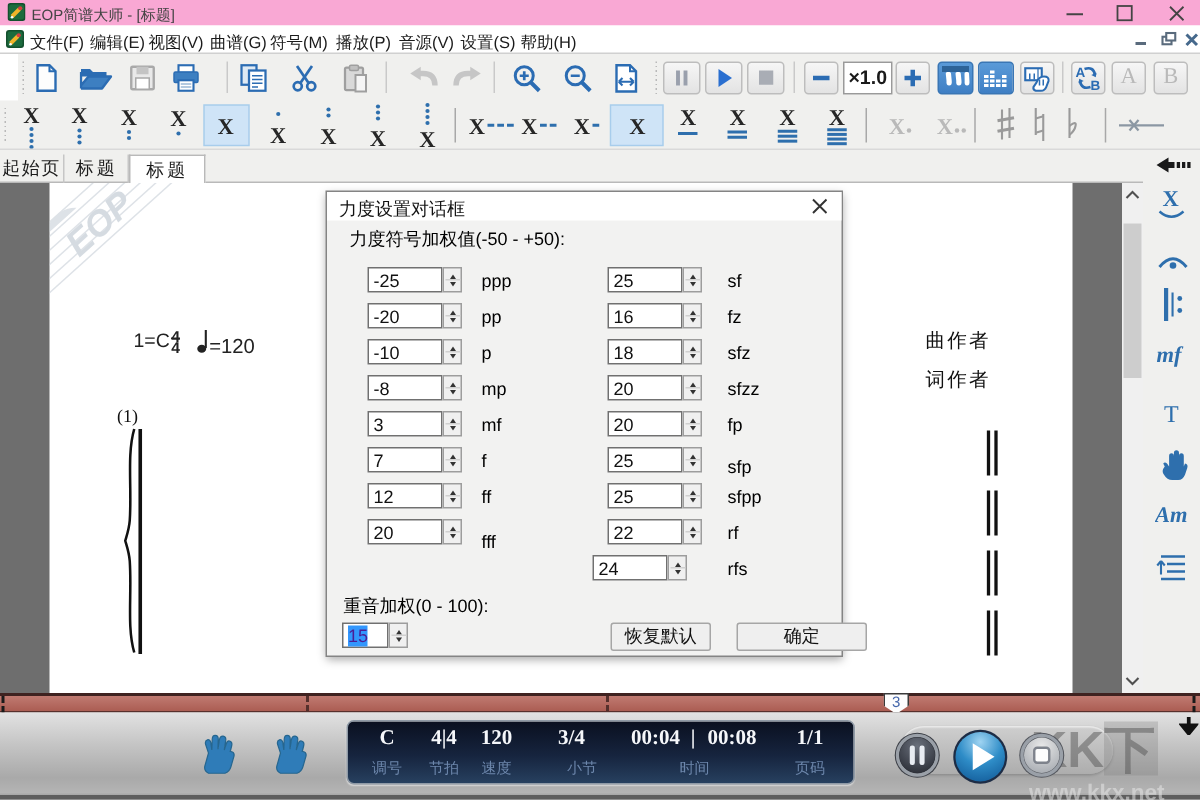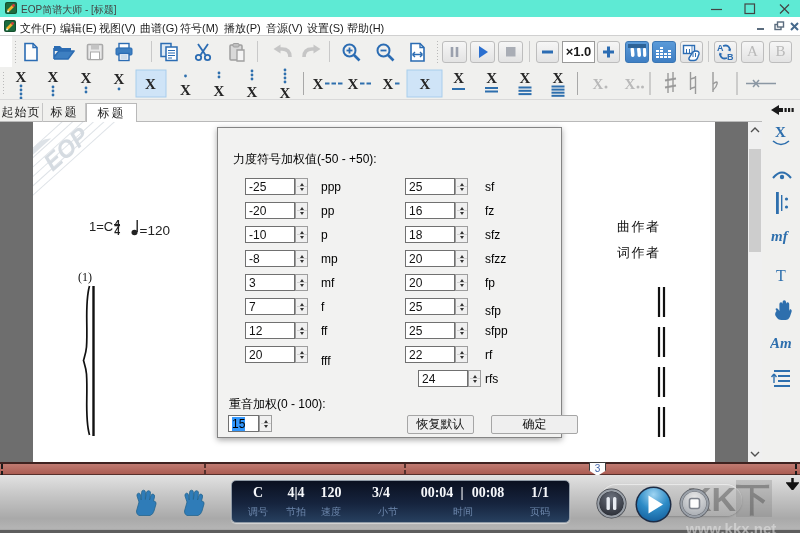--- a/index.html
+++ b/index.html
@@ -2,21 +2,21 @@
 <html><head><meta charset="utf-8">
 <style>
 html,body{margin:0;padding:0;width:800px;height:533px;overflow:hidden;
  font-family:"Liberation Sans",sans-serif;-webkit-font-smoothing:antialiased;}
 *{box-sizing:border-box;}
 .abs{position:absolute;}
 .cjk{}
 #app{position:absolute;left:0;top:0;width:800px;height:533px;background:#fff;}
 
 
-#titlebar{left:0;top:0;width:800px;height:17px;background:#5eead4;}
+#titlebar{left:0;top:0;width:800px;height:17px;background:#f9a8d4;}
 #titletxt{left:21px;top:3px;font-size:10px;color:#444;}
 
 
 #menubar{left:0;top:17px;width:800px;height:19px;background:#fff;border-bottom:1px solid #d0d0d0;}
 .menu{position:absolute;top:4px;font-size:11px;color:#1b1b1b;}
 
 
 #toolbar1{left:12px;top:36px;width:800px;height:41px;background:#f0f0ee;border-bottom:1px solid #d9d9d9;}
 #toolbar2{left:0;top:67px;width:800px;height:33px;background:#f0f0ee;border-bottom:1px solid #d9d9d9;}
 .sep1{position:absolute;top:5px;width:1px;height:21px;background:#c9c9c9;}
@@ -451,20 +451,26 @@
           <path d="M3.5 11 q-2.5 3 -0.5 5.5 q2 3.5 5.5 3.5 h4 q3 0 4.5 -3.5 l1.5 -4.5 q0.8 -2.5 -1.5 -3 l-0.8 2 V4 q0 -1.8 -1.6 -1.8 t-1.6 1.8 V2 q0 -1.8 -1.7 -1.8 T9.6 2 v2 q0 -1.8 -1.6 -1.8 T6.4 4 v7 L5 9 q-1.5 -1.5 -2.5 0 Z" fill="#2e6fad"></path>
         </g>
       <text x="0" y="248" font-size="15" font-weight="bold" font-style="italic">Am</text>
       <g stroke="#2e6fad" stroke-width="1.8" fill="none">
           <path d="M4 271 h16 M8 276 h12 M8 281 h12 M4 286 h16"></path>
           <path d="M4 274 v9 M4 274 l-2.5 3 M4 274 l2.5 3" stroke-width="1.4"></path>
         </g>
     </svg>
   </div>
   <div class="abs" id="dialog">
+    <div id="dlgtitle">
+        <span class="cjk">力度设置对话框</span>
+      <svg style="position:absolute;right:9px;top:4px" width="11" height="11">
+          <path d="M1 1 L10 10 M10 1 L1 10" stroke="#333" stroke-width="1.3"></path>
+        </svg>
+    </div>
     <div class="dlbl cjk" style="left:15px;top:23px">力度符号加权值<span style="letter-spacing:0">(-50 - +50):</span></div>
     <div class="spinbox" style="left:27px;top:50px">
         <div class="sval">-25</div>
         <div class="spin">
           <i></i>
         </div>
       </div>
     <div class="dlbl" style="left:103px;top:52px">ppp</div>
     <div class="spinbox" style="left:27px;top:74px">
         <div class="sval">-20</div>
@@ -564,30 +570,30 @@
         </div>
       </div>
     <div class="dlbl" style="left:267px;top:196px">sfpp</div>
     <div class="spinbox" style="left:187px;top:218px">
         <div class="sval">22</div>
         <div class="spin">
           <i></i>
         </div>
       </div>
     <div class="dlbl" style="left:267px;top:220px">rf</div>
-    <div class="spinbox" style="left:200px;top:242px">
+    <div class="spinbox" style="left:177px;top:242px">
         <div class="sval">24</div>
         <div class="spin">
           <i></i>
         </div>
       </div>
     <div class="dlbl" style="left:267px;top:244px">rfs</div>
     <div class="dlbl cjk" style="left:11px;top:268px">重音加权<span style="letter-spacing:0">(0 - 100):</span></div>
     <div class="spinbox" style="left:10px;top:287px;width:44px">
-        <div class="sval" style="width:31px"><span style="background:#3297fd;color:#000000">15</span></div>
+        <div class="sval" style="width:31px"><span style="background:#3297fd;color:#4c1d95">15</span></div>
         <div class="spin" style="left:31px">
           <i></i>
         </div>
       </div>
     <div class="dbtn cjk" style="left:189px;top:287px;width:67px">恢复默认</div>
     <div class="dbtn cjk" style="left:273px;top:287px;width:87px">确定</div>
   </div>
 
   <div class="abs" id="redbar">
     <div class="abs" style="left:1px;top:0;width:2px;height:11px;background:repeating-linear-gradient(to bottom,#1a1a1a 0 5px,rgba(0,0,0,0) 5px 7px)"></div>

